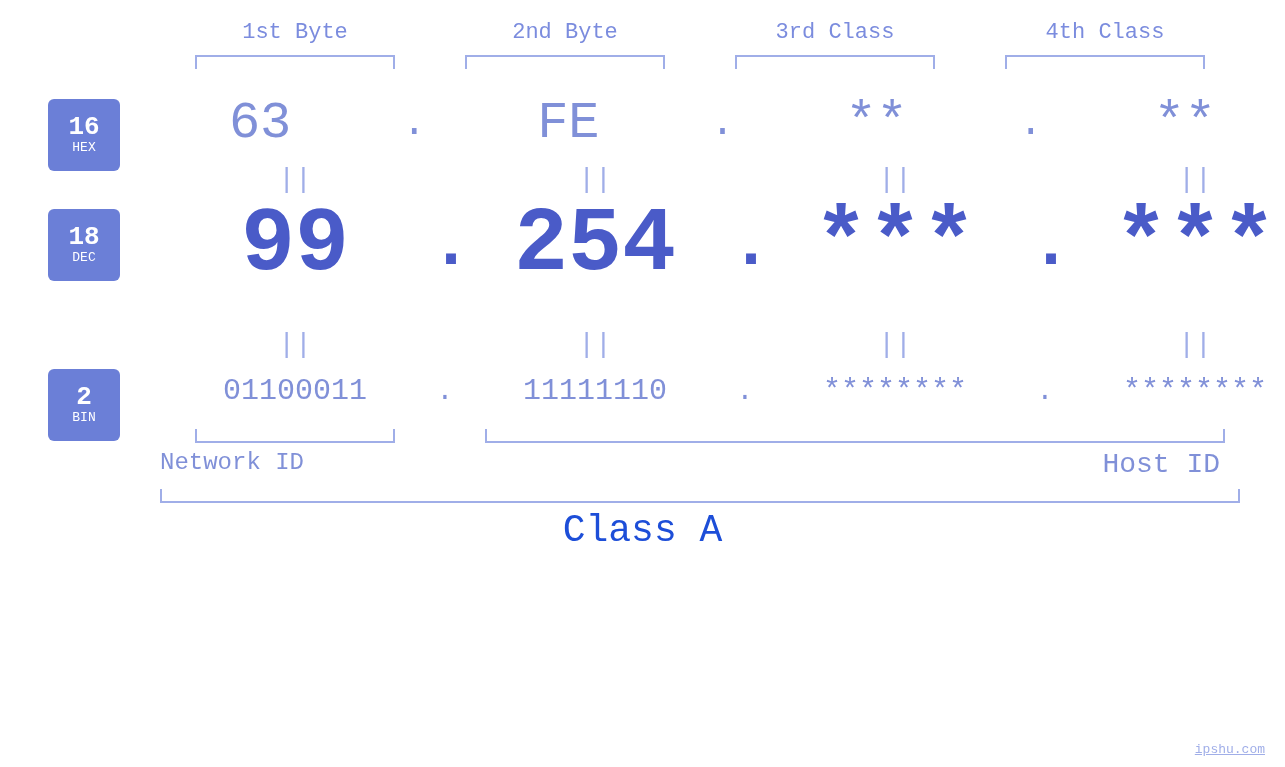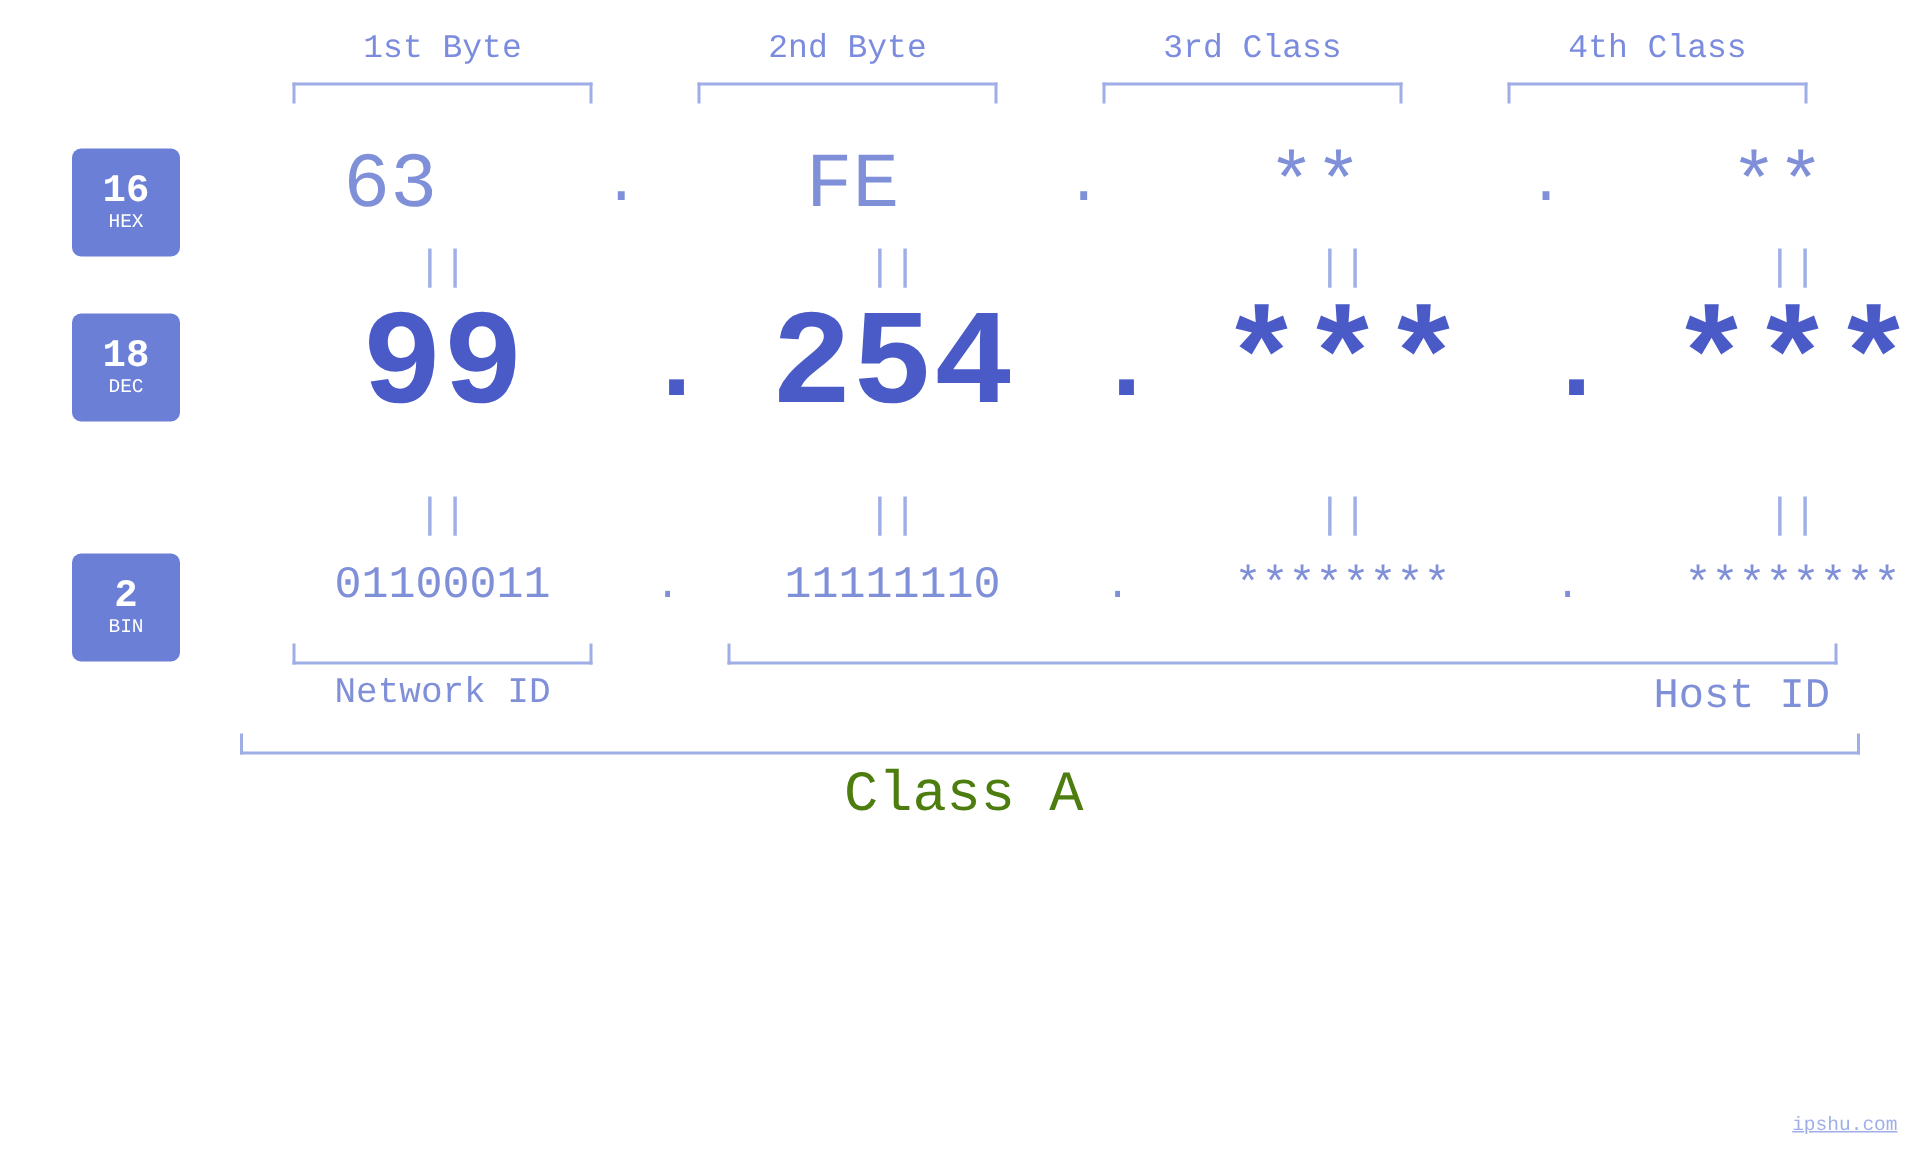--- a/index.html
+++ b/index.html
@@ -158,21 +158,21 @@
     }
 
     
     .label-row {
       position: absolute;
       display: flex;
       margin-left: 160px;
     }
     .net-id-label {
       width: 270px;
-      text-align: center;
+      text-align: left;
       font-size: 24px;
       color: #8090d8;
       font-family: 'Courier New', Courier, monospace;
     }
     .host-id-label {
       width: 760px;
       text-align: right;
       font-size: 28px;
       color: #8090d8;
       font-family: 'Courier New', Courier, monospace;
@@ -190,21 +190,21 @@
       border-left: 2px solid #a0aee8;
       border-right: 2px solid #a0aee8;
     }
 
     
     .class-label {
       position: absolute;
       width: 100%;
       text-align: center;
       font-size: 38px;
-      color: #4d7c0f;
+      color: #1d4ed8;
       font-family: 'Courier New', Courier, monospace;
     }
 
     
     .watermark {
       position: absolute;
       bottom: 10px;
       right: 20px;
       font-size: 13px;
       color: #a0aee8;

